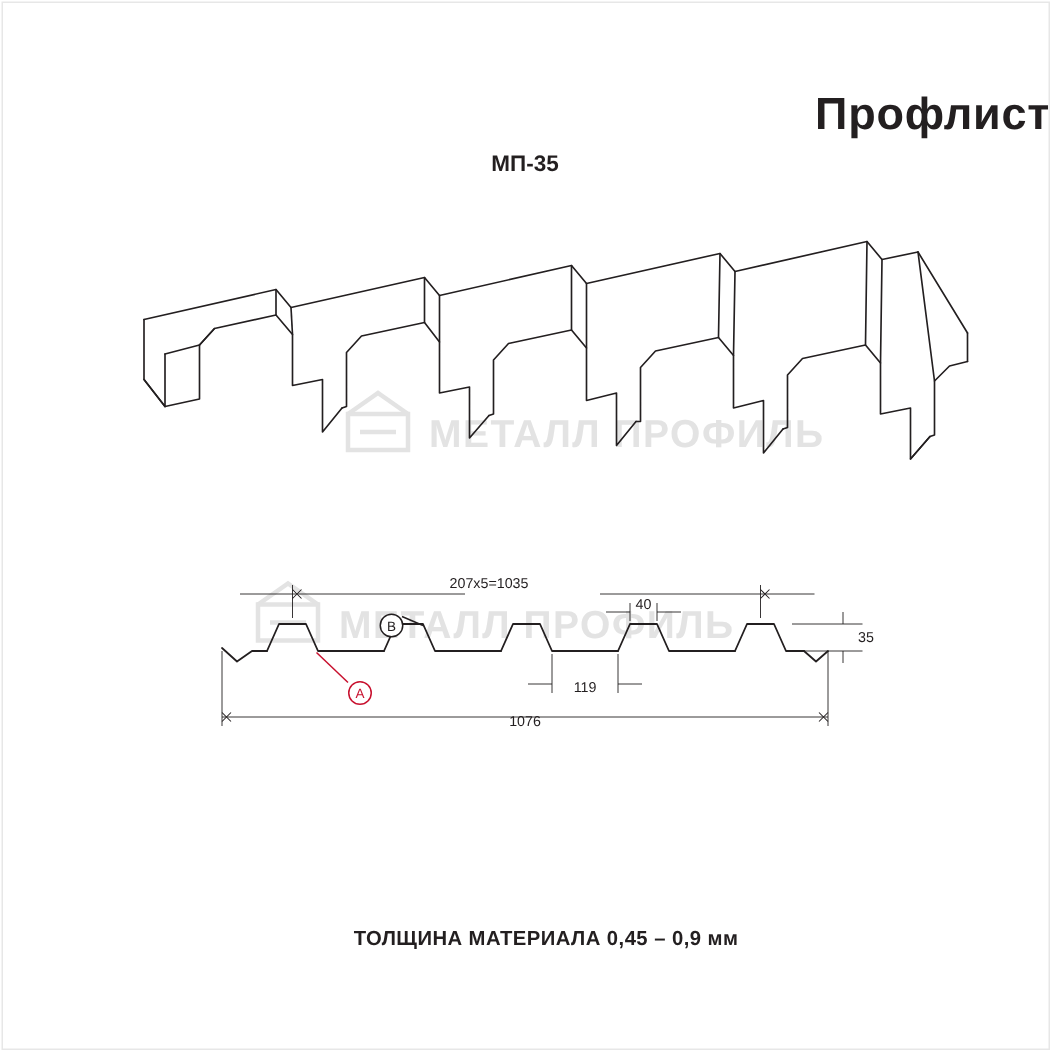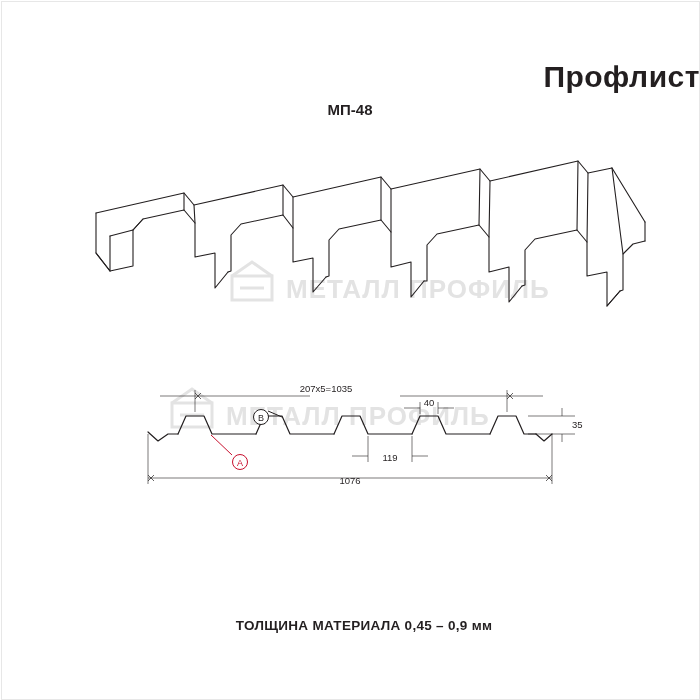--- a/index.html
+++ b/index.html
@@ -90,21 +90,21 @@
   }
 </style>
 </head>
 <body>
 
 <div class="page">
 
   <div class="border"></div>
 
   <div class="title">Профлист</div>
-  <div class="subtitle">МП-48</div>
+  <div class="subtitle">МП-35</div>
   <div class="footer">ТОЛЩИНА МАТЕРИАЛА 0,45 – 0,9 мм</div>
 
   <svg class="svg-layer" viewBox="0 0 700 700" xmlns="http://www.w3.org/2000/svg">
 
     <g opacity="1">
 
       <g stroke="#e3e3e3" stroke-width="3" fill="none">
         <path d="M232 276 L232 300 L272 300 L272 276 Z"></path>
         <path d="M232 276 L252 262 L272 276"></path>
         <path d="M240 288 L264 288"></path>

